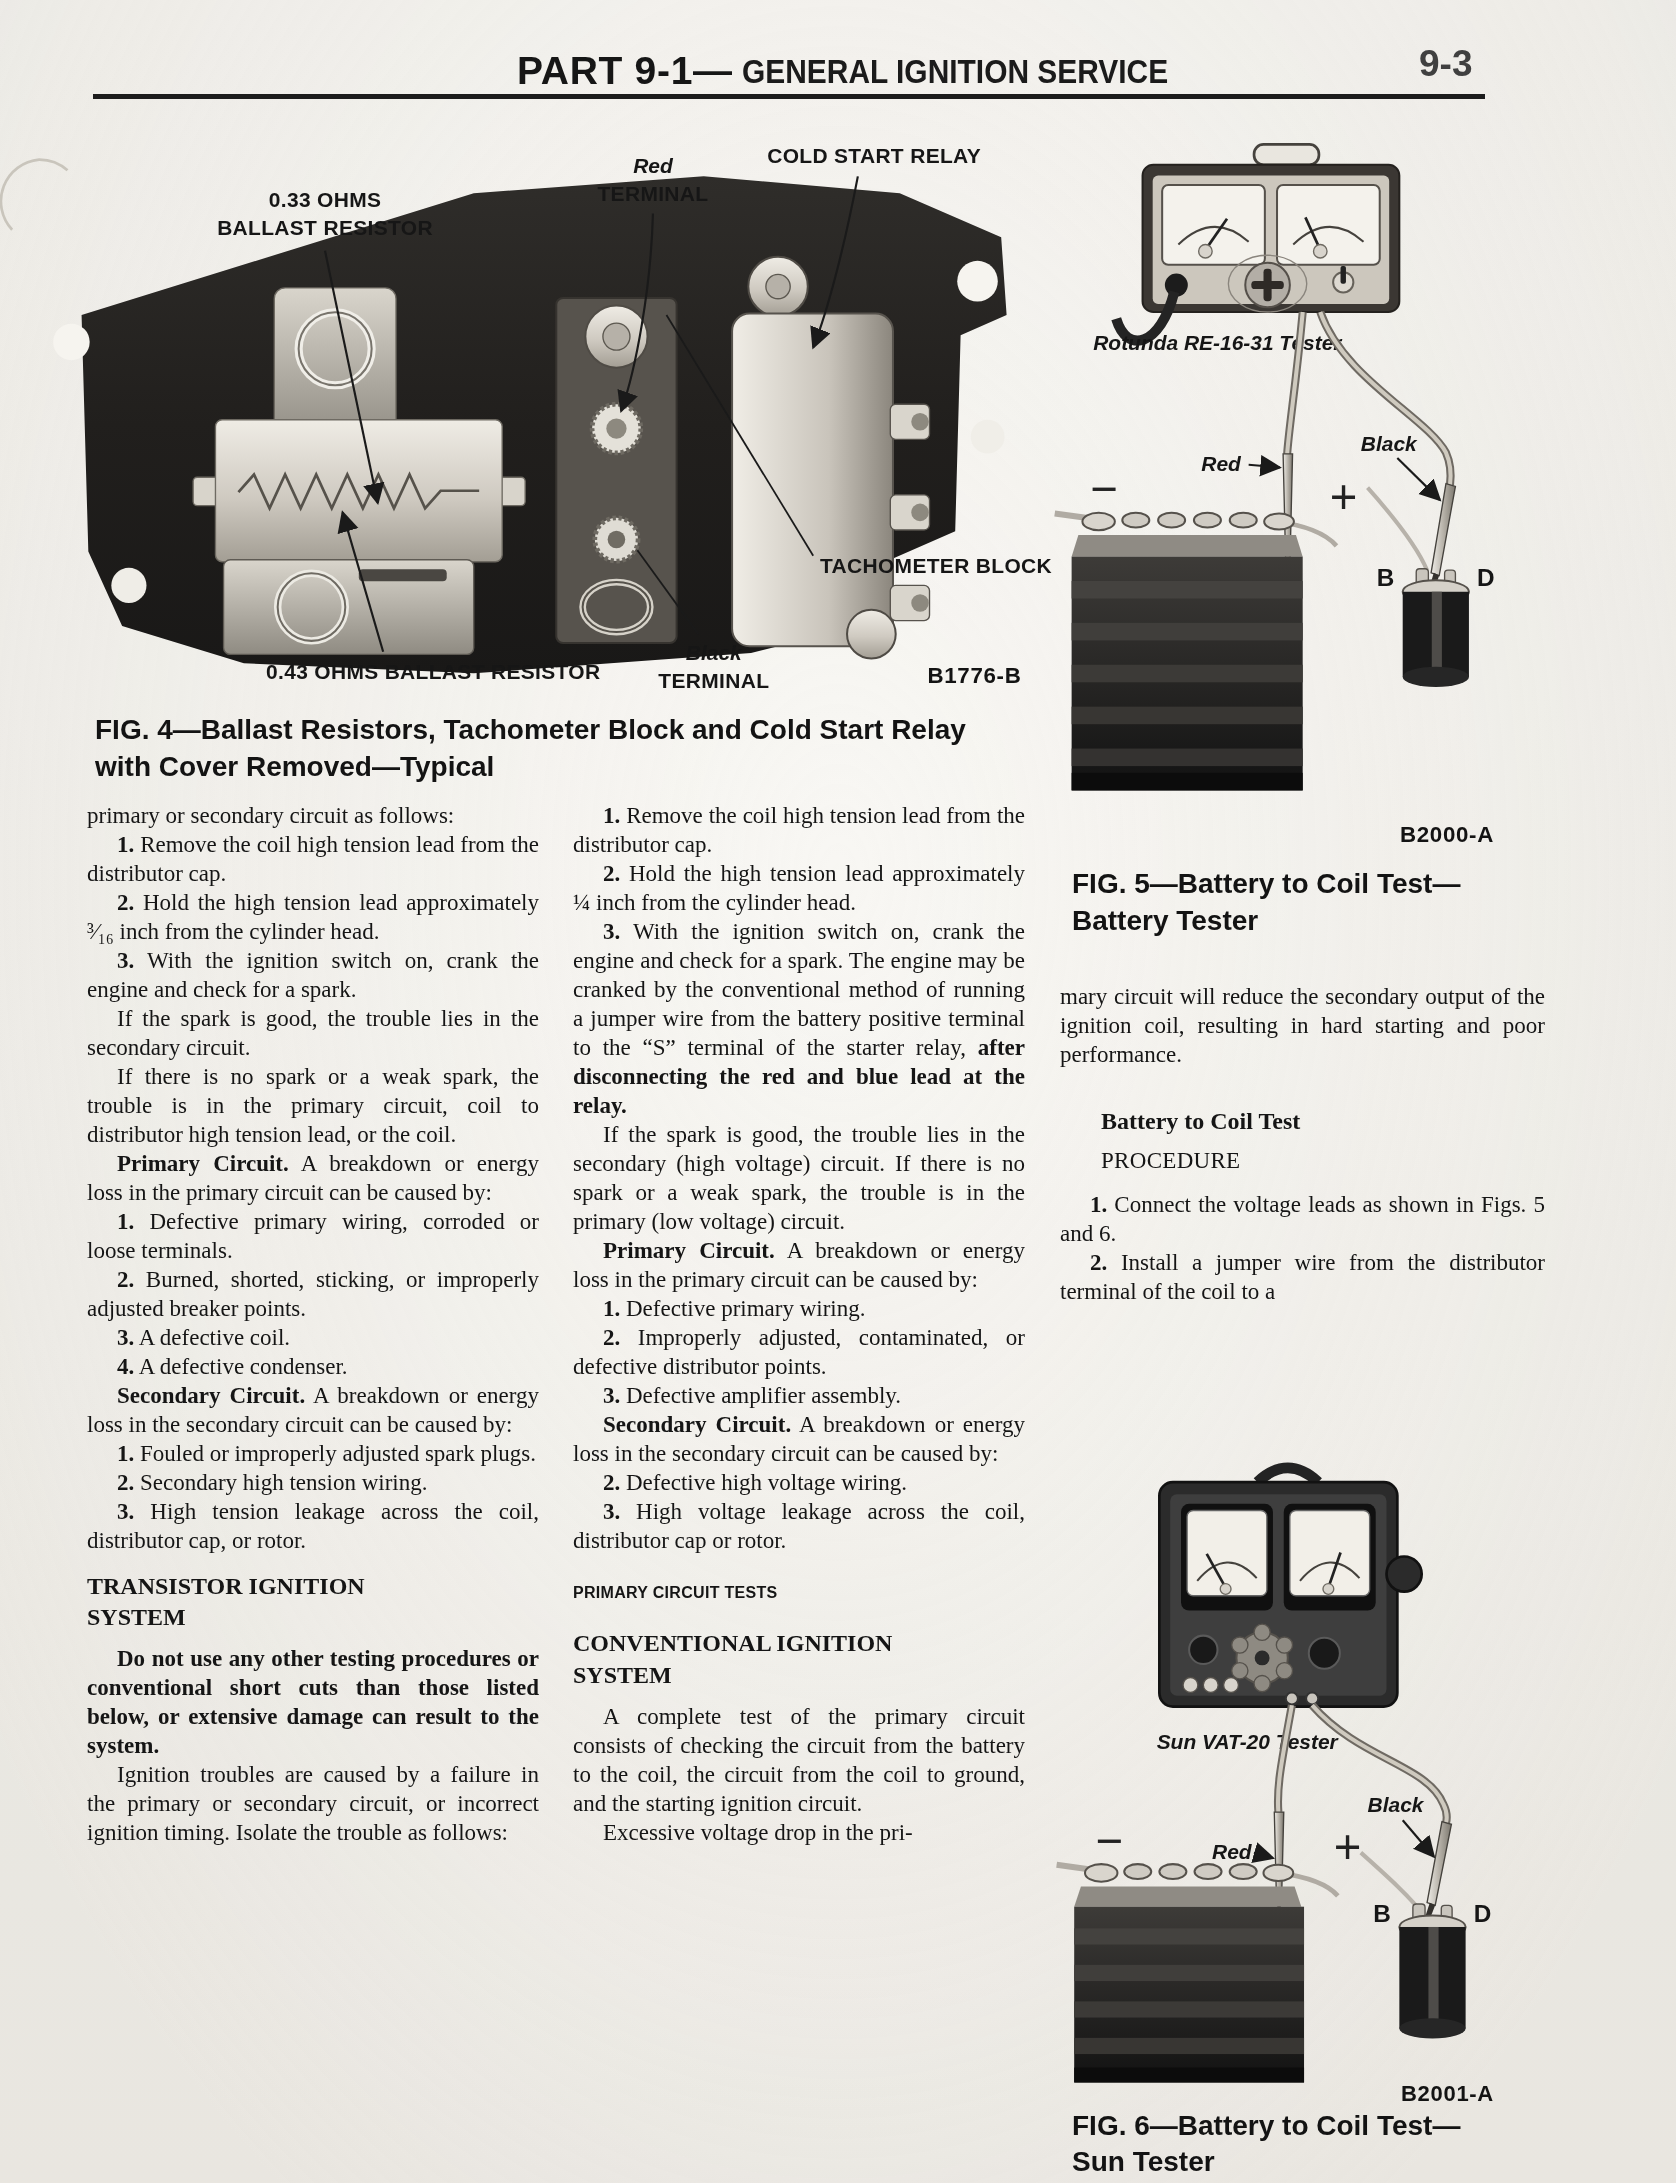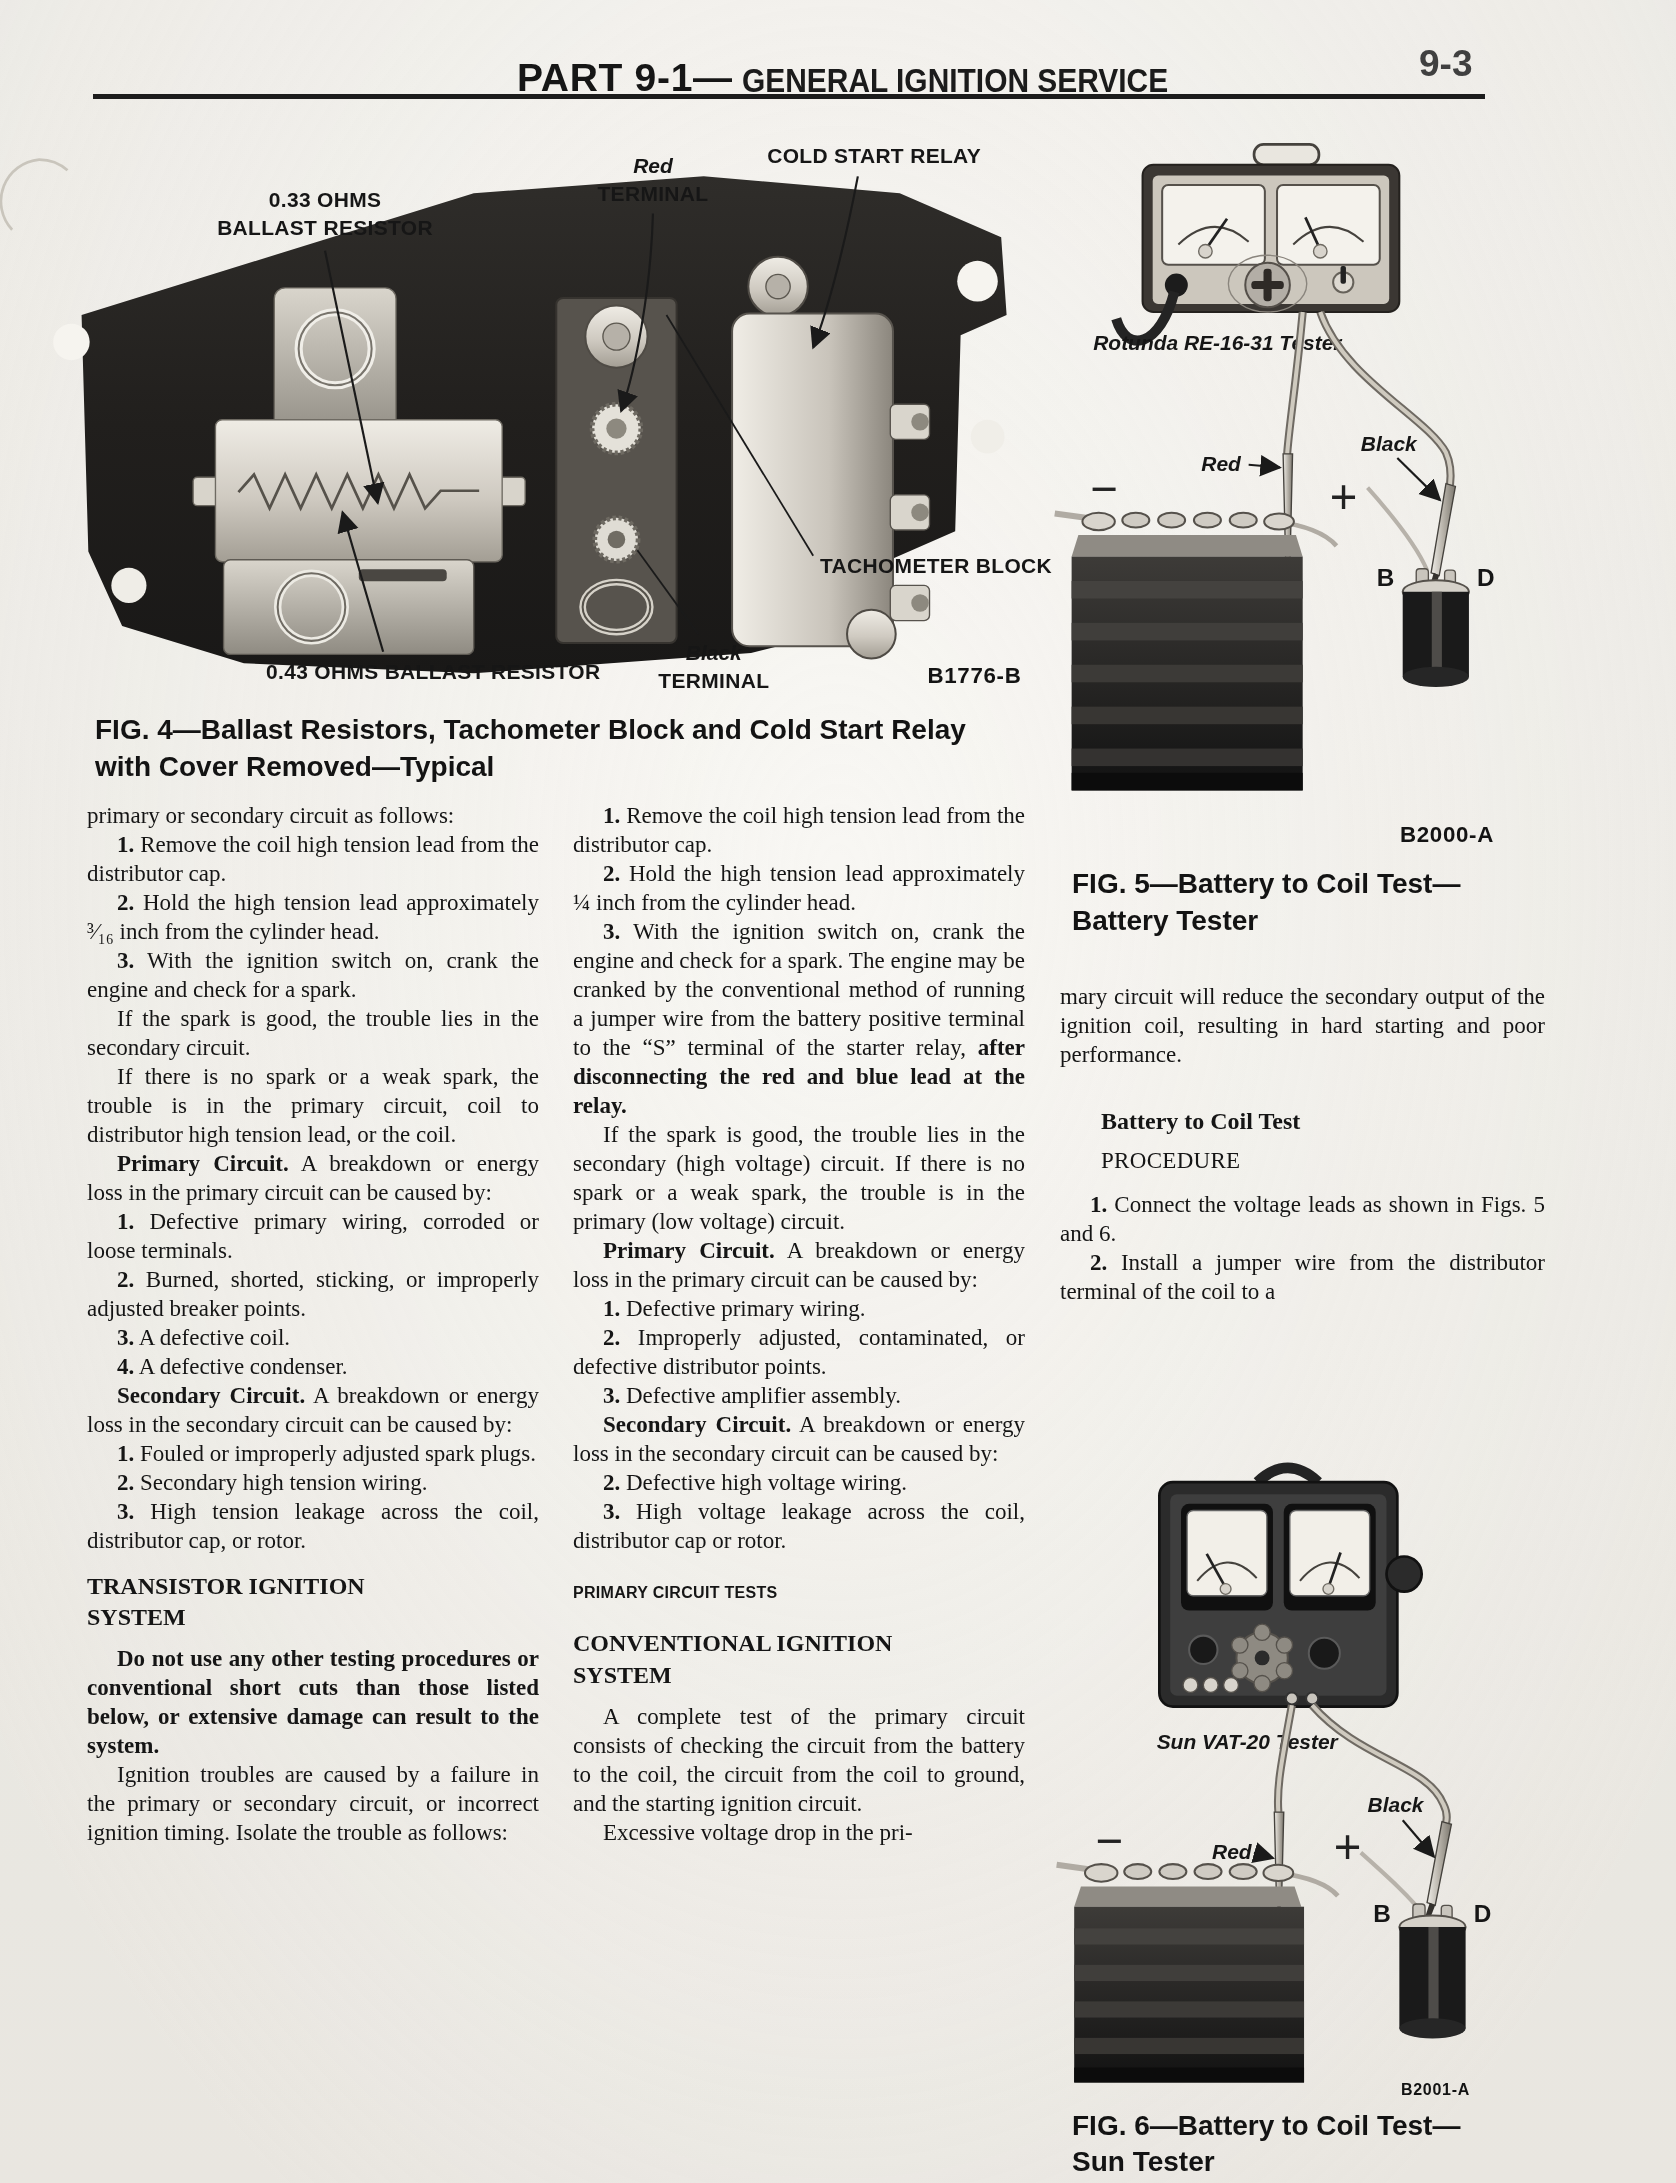--- a/index.html
+++ b/index.html
@@ -7,21 +7,21 @@
     width:1677px;height:2183px;position:relative;overflow:hidden;
     background:
       radial-gradient(ellipse at 50% 40%, rgba(255,255,255,0.35), rgba(0,0,0,0.04) 85%),
       linear-gradient(180deg,#f6f4ef 0%, #f4f2ec 60%, #f2efe9 100%);
     font-family:"Liberation Serif", serif;
     color:#141414;
     -webkit-font-smoothing:antialiased;
   }
   .abs{position:absolute;}
   
-  .hdr{position:absolute;left:517px;top:56px;display:flex;align-items:flex-end;white-space:nowrap;}
+  .hdr{position:absolute;left:517px;top:49px;display:flex;align-items:center;white-space:nowrap;}
   .hdr-part{font-family:"Liberation Sans",sans-serif;font-weight:900;font-size:39px;letter-spacing:0.7px;color:#161616;}
   .hdr-title{font-family:"Liberation Sans",sans-serif;font-weight:800;font-size:34px;letter-spacing:0;color:#1b1b1b;
     display:inline-block;transform:scaleX(0.88);transform-origin:left center;margin-left:9.5px;}
   .hdr-page{position:absolute;left:1419px;top:43px;font-family:"Liberation Sans",sans-serif;font-weight:900;font-size:37px;color:#404040;}
   .rule{position:absolute;left:93px;top:94px;width:1392px;height:4.7px;background:#1c1c1c;}
   .corner-arc{position:absolute;left:0;top:81px;}
 
   
   .col{position:absolute;font-size:23px;line-height:29px;text-align:justify;color:#151515;}
   .col p{margin:0;text-indent:30px;}
@@ -30,21 +30,21 @@
   .bd{font-weight:bold;}
   .h-serif{font-family:"Liberation Serif",serif;font-weight:bold;font-size:24px;line-height:31px;text-align:left;text-indent:0;}
   .h-gothic{font-family:"Liberation Sans",sans-serif;font-weight:800;font-size:16px;line-height:30px;text-align:left;text-indent:0;letter-spacing:0.3px;}
   .sp-top{margin-top:16px;}
   .sp-top-lg{margin-top:23px;}
   .sp-bot{margin-bottom:10.8px;}
   .indent-head{padding-left:41px;}
 
   
   .figcap{position:absolute;font-family:"Liberation Sans",sans-serif;font-weight:800;font-size:28px;line-height:37px;color:#131313;letter-spacing:0;}
-  .figcode{position:absolute;font-family:"Liberation Sans",sans-serif;font-weight:800;font-size:16px;color:#131313;letter-spacing:0.7px;}
+  .figcode{position:absolute;font-family:"Liberation Sans",sans-serif;font-weight:800;font-size:22px;color:#131313;letter-spacing:0.7px;}
 
   
   svg{position:absolute;overflow:visible;}
   .ph-label{font-family:"Liberation Sans",sans-serif;font-weight:700;font-size:31px;letter-spacing:0.5px;fill:#161616;}
   .ph-label-it{font-family:"Liberation Sans",sans-serif;font-weight:600;font-style:italic;font-size:31px;fill:#161616;}
   .ph-code{font-family:"Liberation Sans",sans-serif;font-weight:800;font-size:33px;letter-spacing:1px;fill:#131313;}
   .callout{stroke:#1a1a1a;stroke-width:3.2;fill:none;}
   .callout-thin{stroke:#1a1a1a;stroke-width:2.6;fill:none;}
 </style>
 </head>

